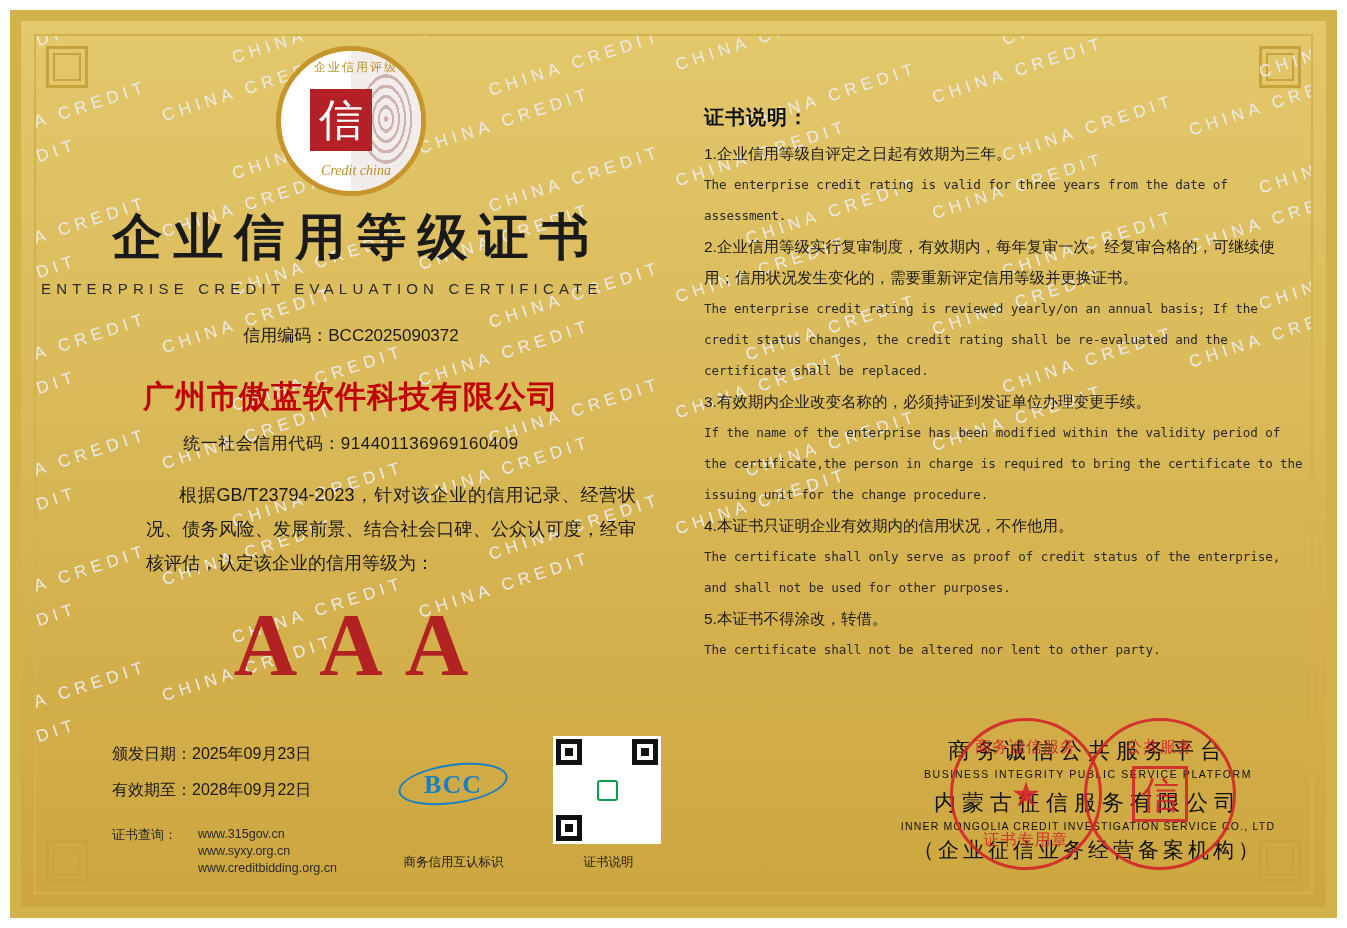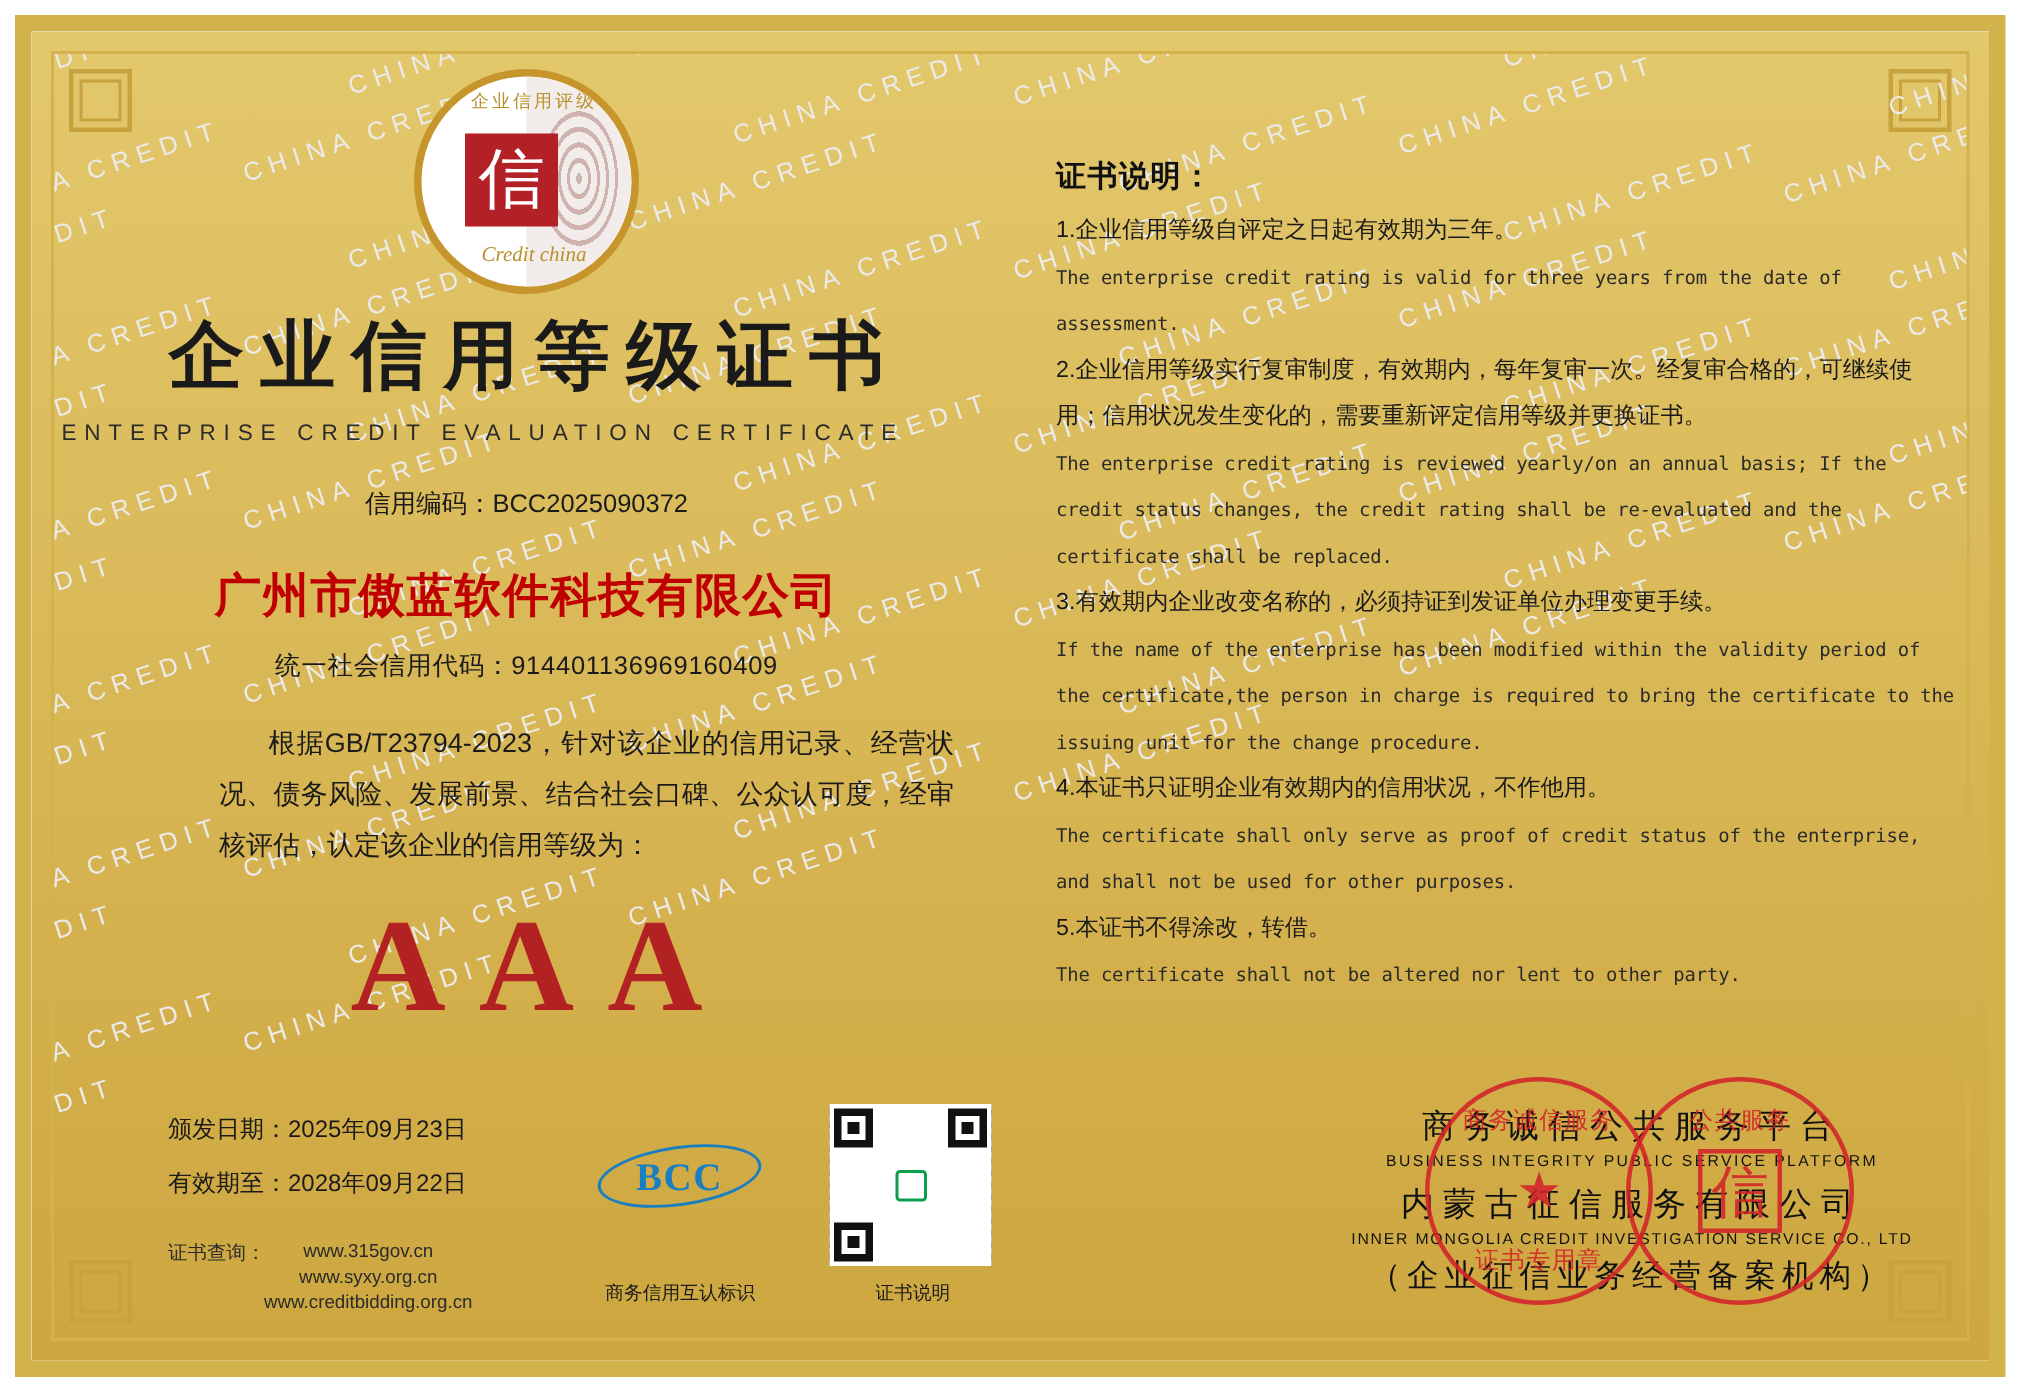--- a/index.html
+++ b/index.html
@@ -254,22 +254,21 @@
     color: #2b2b2b;
     line-height: 17px;
   }
   .query .label {
     position: absolute;
     left: 0; top: 0;
     width: 80px;
     font-size: 13px;
   }
   .query .links {
-    margin-left: 64px;
-    text-align: center;
+    margin-left: 86px;
   }
 
   .bcc-logo {
     position: absolute;
     left: 362px; top: 722px;
     width: 110px; height: 54px;
   }
   .bcc-logo .ellipse {
     position: absolute;
     left: 0; top: 6px;

